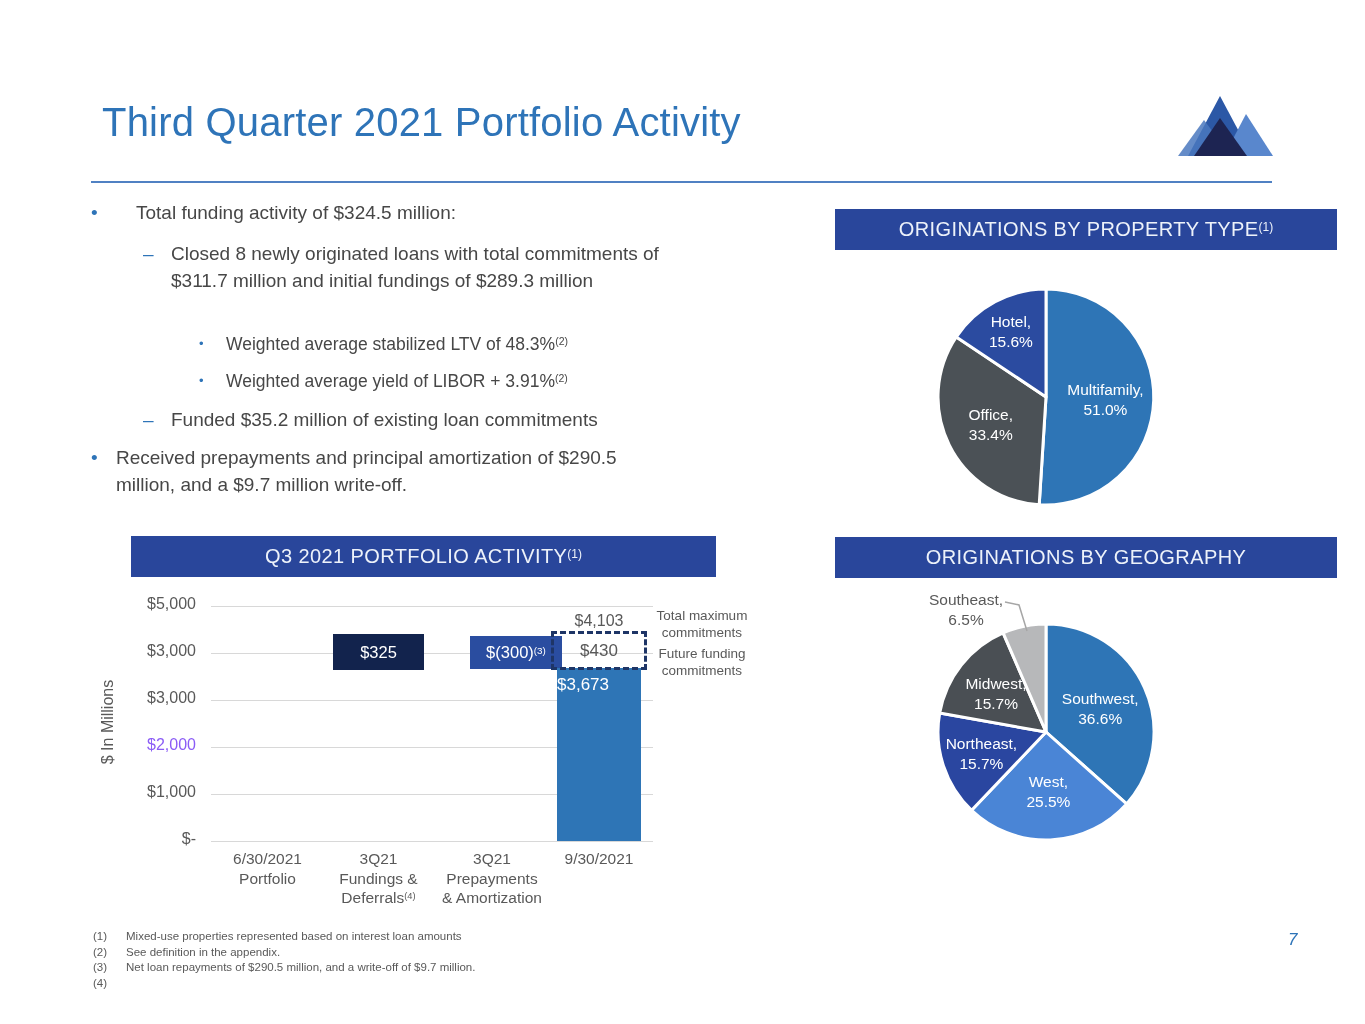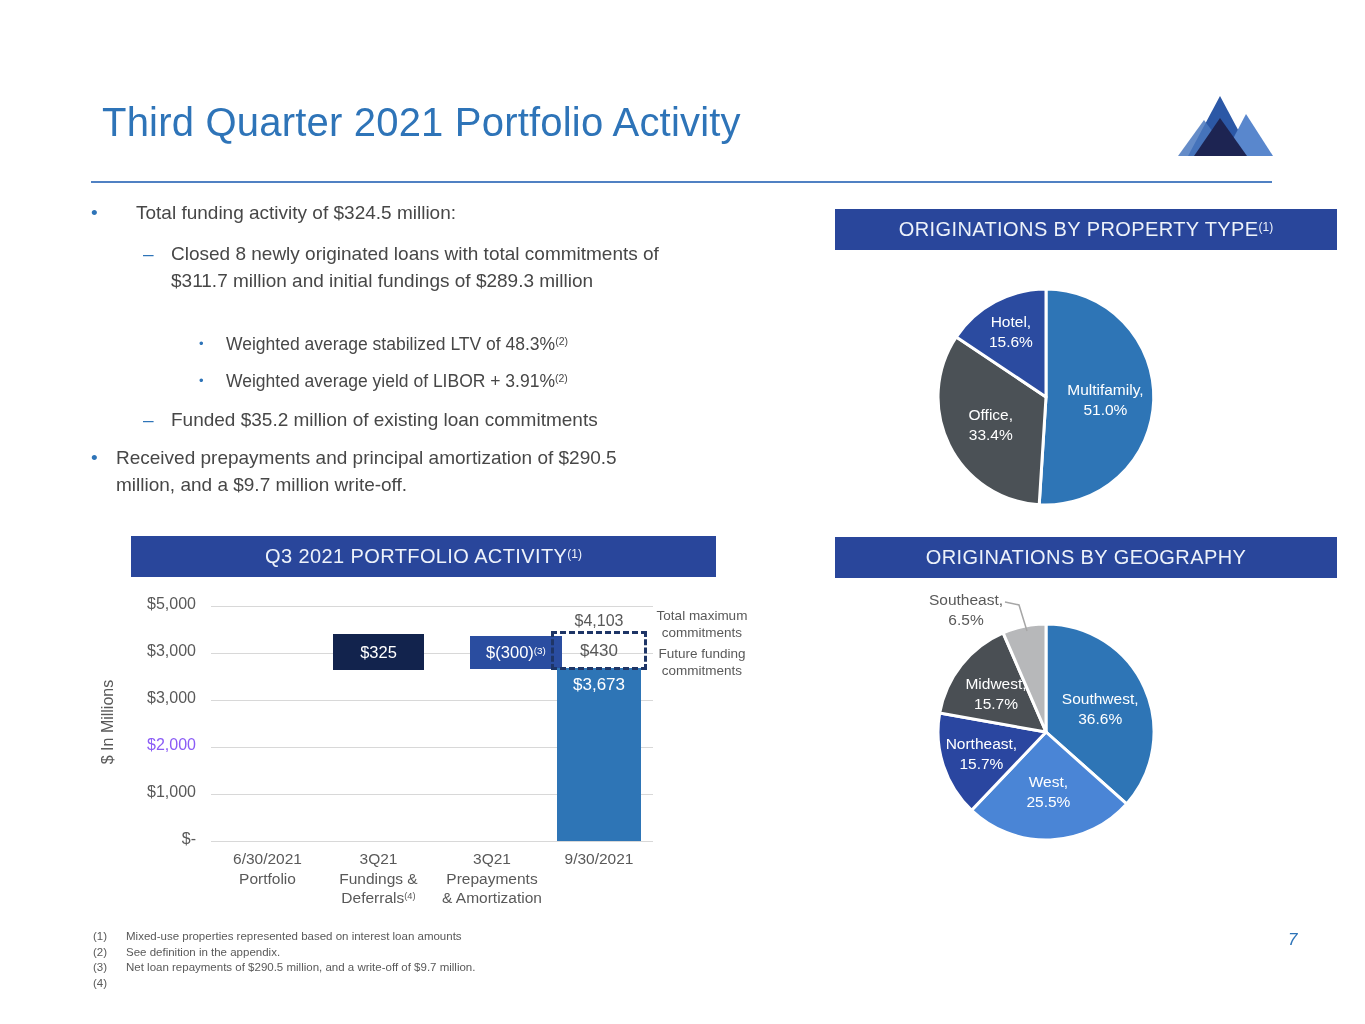--- a/index.html
+++ b/index.html
@@ -115,21 +115,21 @@
     </div>
     <div style="position: absolute; left: 355px; top: 59px; width: 92px; height: 33px; background: rgb(42, 77, 160); margin-left: 24px;">
       <div style="position: absolute; left: 0px; width: 100%; text-align: center; color: rgb(255, 255, 255); font-size: 16.5px; top: 0px; line-height: 33px;">$(300)<span class="sp">(3)</span></div>
     </div>
     <div style="position: absolute; left: 336px; top: 272px; width: 130px; text-align: center; font-size: 15.5px; line-height: 19.5px; color: rgb(89, 89, 89);">
       <div>3Q21</div>
       <div>Prepayments</div>
       <div>&amp; Amortization</div>
     </div>
     <div style="position: absolute; left: 466px; top: 91.369px; width: 84px; height: 172.631px; background: rgb(46, 117, 182);">
-      <div style="position: absolute; left: 0px; width: 100%; text-align: center; color: rgb(255, 255, 255); font-size: 17px; top: 7px;">$3,673</div>
+      <div style="position: absolute; left: 0px; width: 100%; color: rgb(255, 255, 255); font-size: 17px; top: 7px;">$3,673</div>
     </div>
     <div style="position: absolute; left: 443px; top: 272px; width: 130px; text-align: center; font-size: 15.5px; line-height: 19.5px; color: rgb(89, 89, 89);">
       <div>9/30/2021</div>
     </div>
     <div style="position: absolute; left: 460px; top: 54px; width: 96px; height: 39px; border: 3px dashed rgb(30, 53, 102); box-sizing: border-box;">
       <div style="position: absolute; left: 0px; top: 0px; width: 100%; line-height: 33px; text-align: center; font-size: 17px; color: rgb(89, 89, 89);">$430</div>
     </div>
     <div style="position: absolute; left: 460px; top: 35px; width: 96px; text-align: center; font-size: 16px; color: rgb(89, 89, 89);">$4,103</div>
     <div style="position: absolute; left: 547px; top: 31px; width: 128px; text-align: center; font-size: 13.5px; line-height: 16.5px; color: rgb(89, 89, 89);">
       <div>Total maximum</div>

